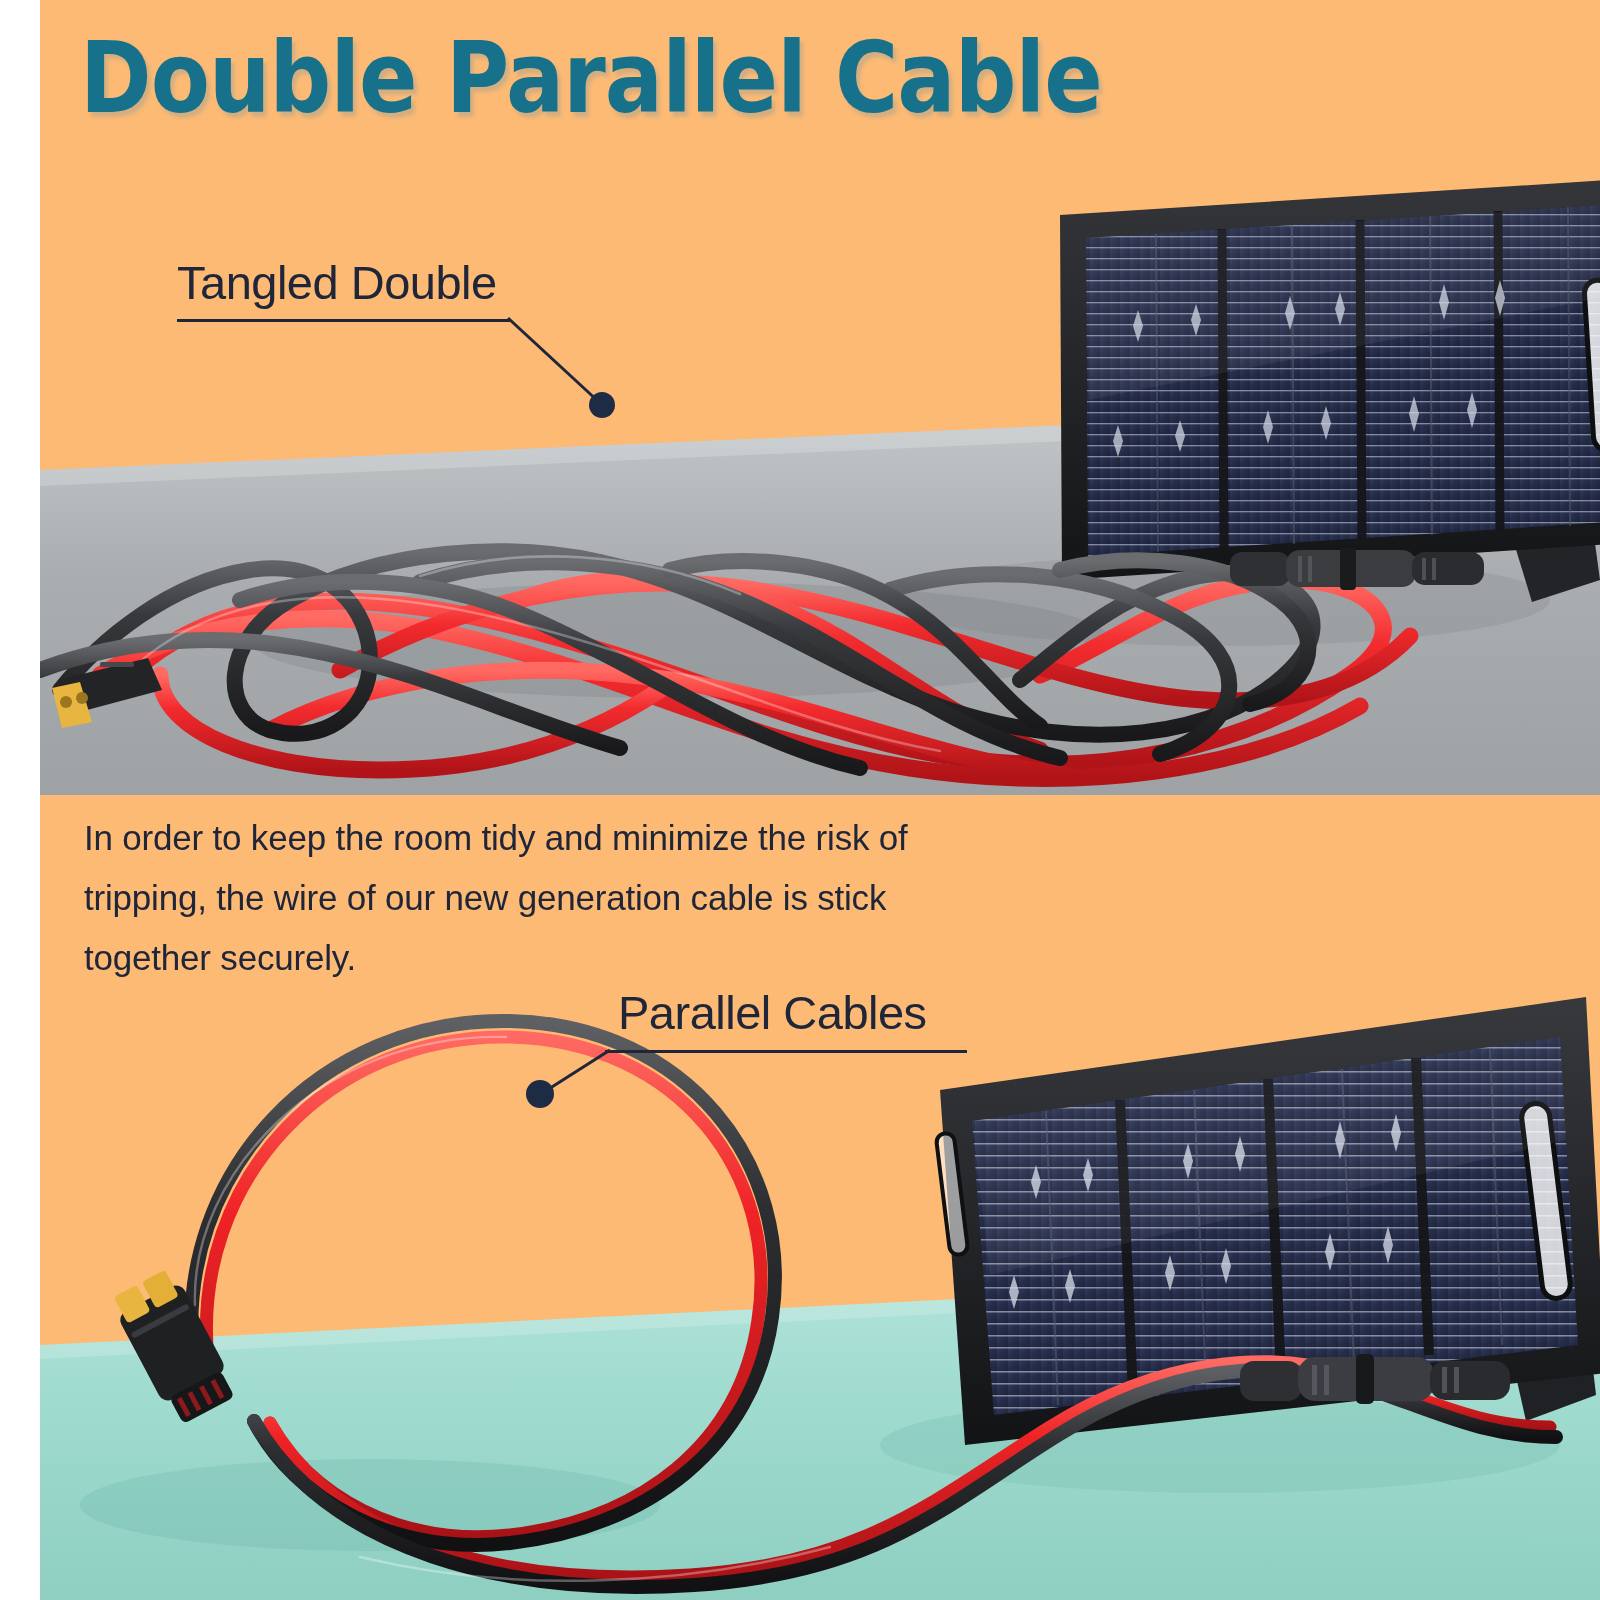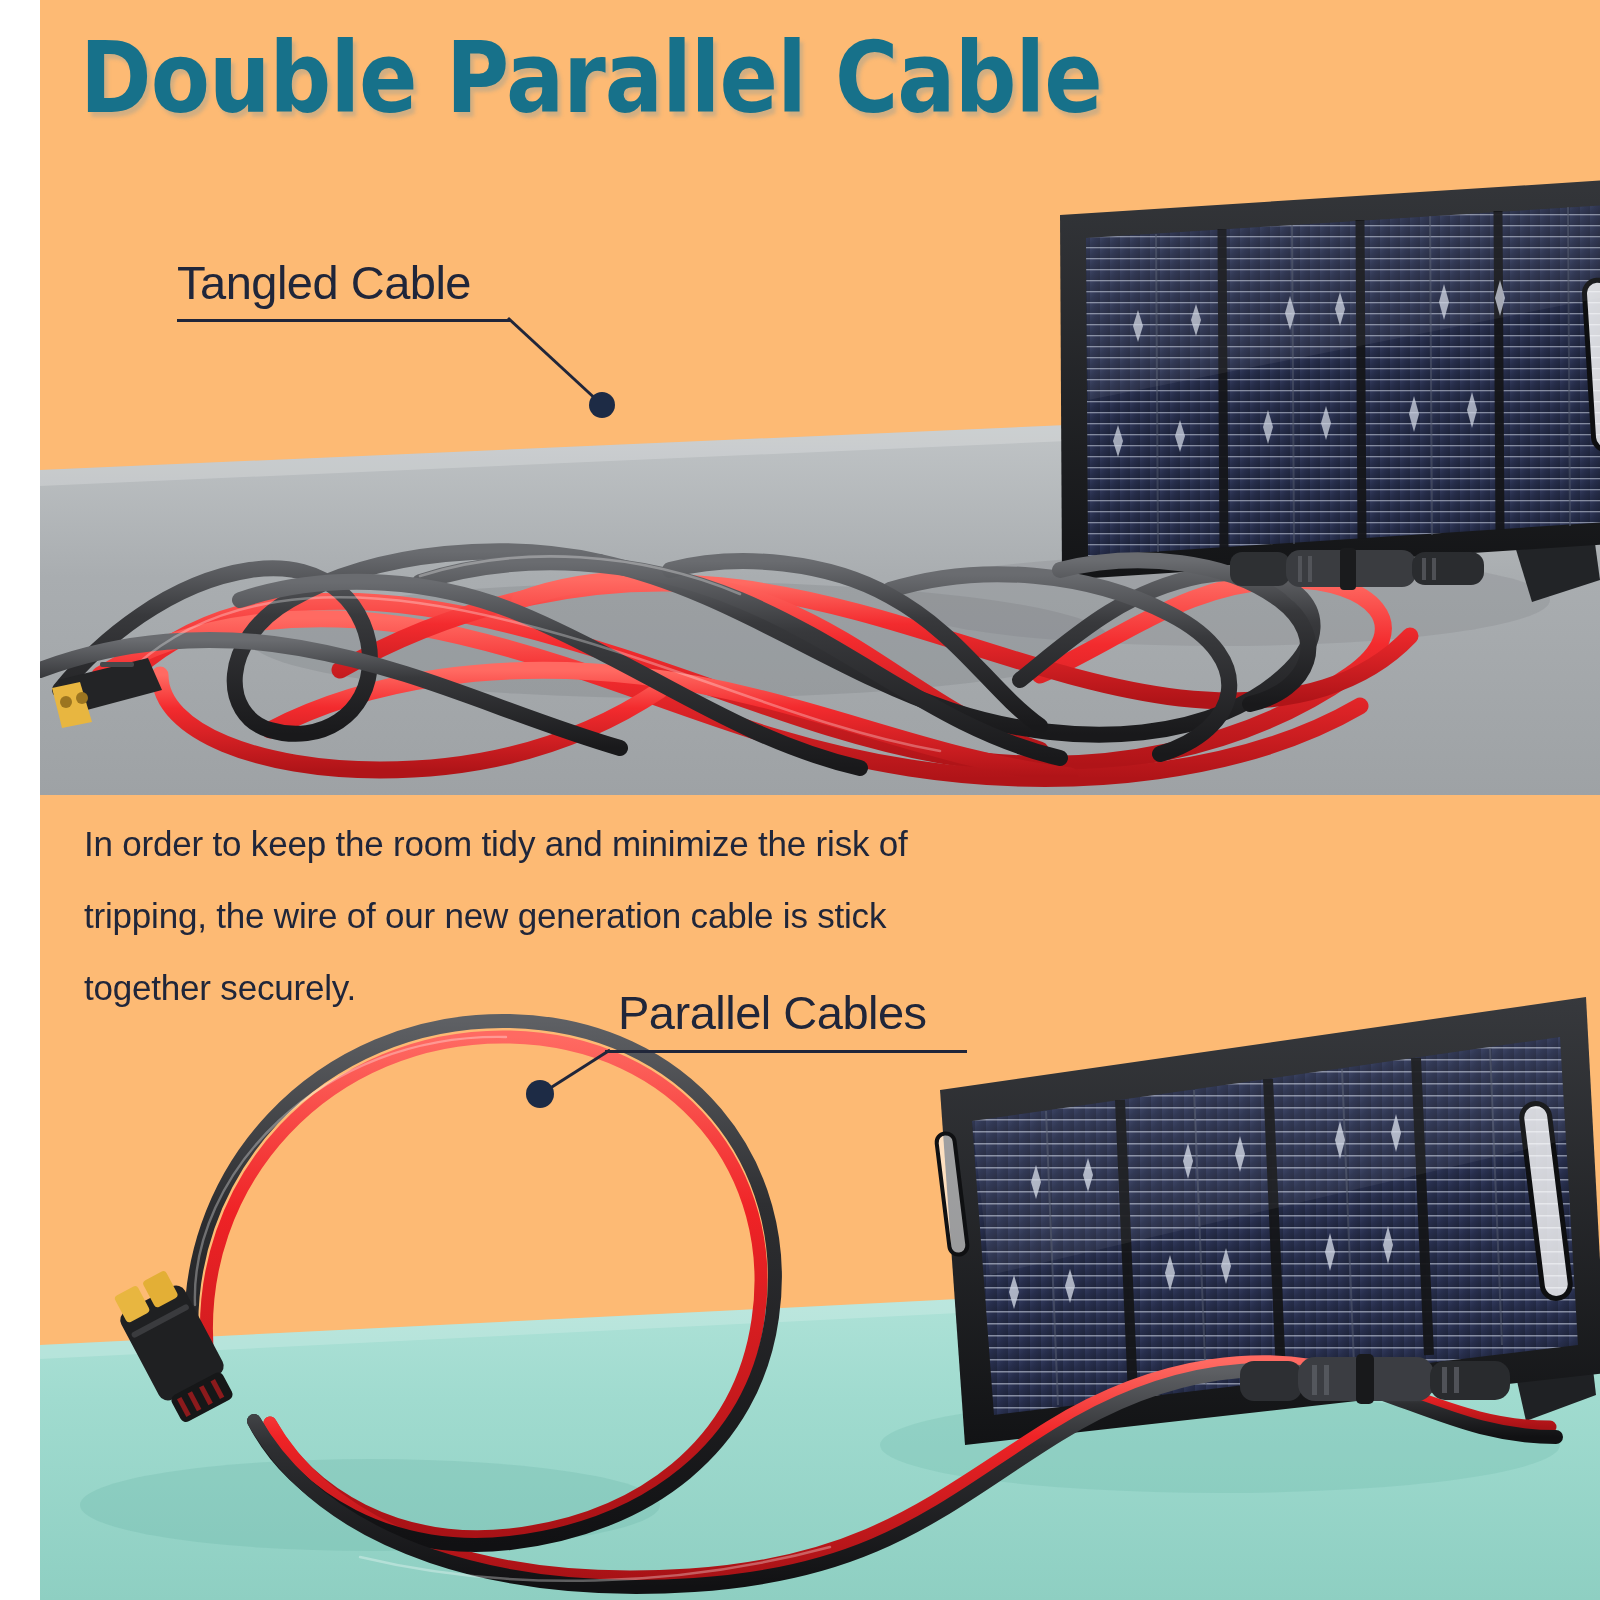--- a/index.html
+++ b/index.html
@@ -69,21 +69,21 @@
   .leader-svg { position: absolute; overflow: visible; }
 
   
   .body-copy {
     position: absolute;
     left: 44px;
     top: 808px;
     width: 880px;
     font-family: "Liberation Sans", sans-serif;
     font-size: 35px;
-    line-height: 72px;
+    line-height: 60px;
     color: #20263a;
     letter-spacing: -0.2px;
   }
   .body-copy p { margin: 0; }
 </style>
 </head>
 <body>
 
 <div id="page">
 
@@ -221,21 +221,21 @@
           <path d="M18,510 L108,488 L122,520 L32,544 Z" fill="#232426"></path>
           <path d="M12,518 L40,512 L52,552 L22,558 Z" fill="#e8b640"></path>
           <circle cx="26" cy="532" r="6" fill="#9c7520"></circle>
           <circle cx="42" cy="528" r="6" fill="#9c7520"></circle>
           <rect x="60" y="492" width="34" height="5" rx="2" fill="#47484b"></rect>
         </g>
       </g>
     </svg>
   </div>
 
-  <div class="callout" id="callout-tangled">Tangled Cable</div>
+  <div class="callout" id="callout-tangled">Tangled Double</div>
   <div class="callout-rule" id="rule-tangled"></div>
   <svg class="leader-svg" style="left:460px; top:310px;" width="130" height="110">
     <line x1="8" y1="8" x2="100" y2="93" stroke="#20263a" stroke-width="3"></line>
     <circle cx="102" cy="95" r="13" fill="#1d2b45"></circle>
   </svg>
 
   <div class="body-copy">
     <p>In order to keep the room tidy and minimize the risk of tripping, the wire of our new generation cable is stick together securely.</p>
   </div>
 

